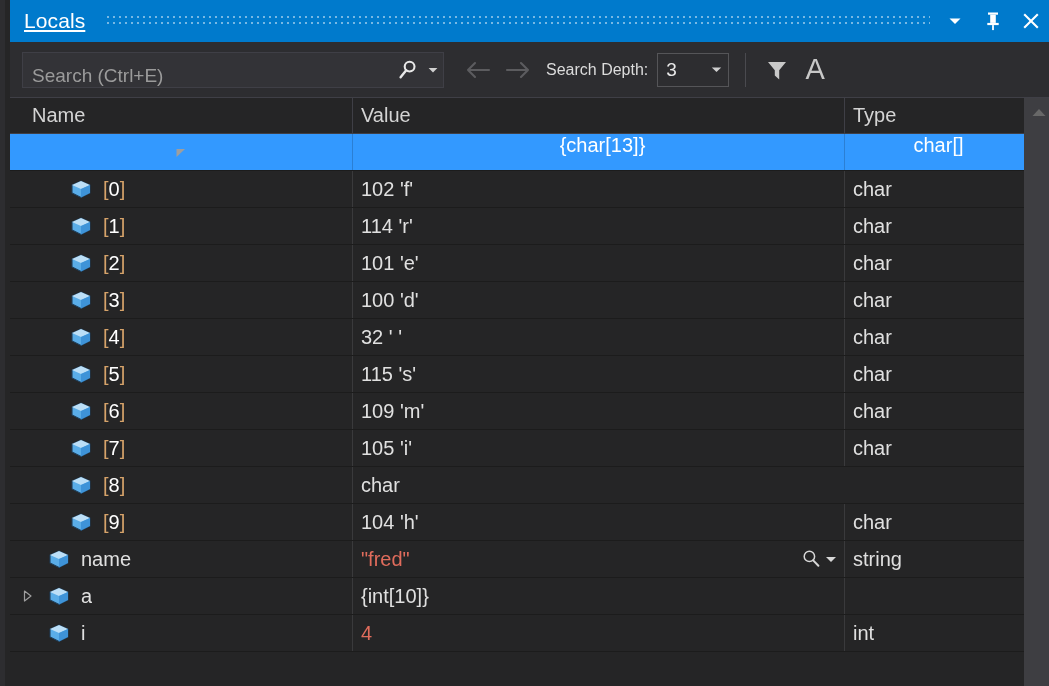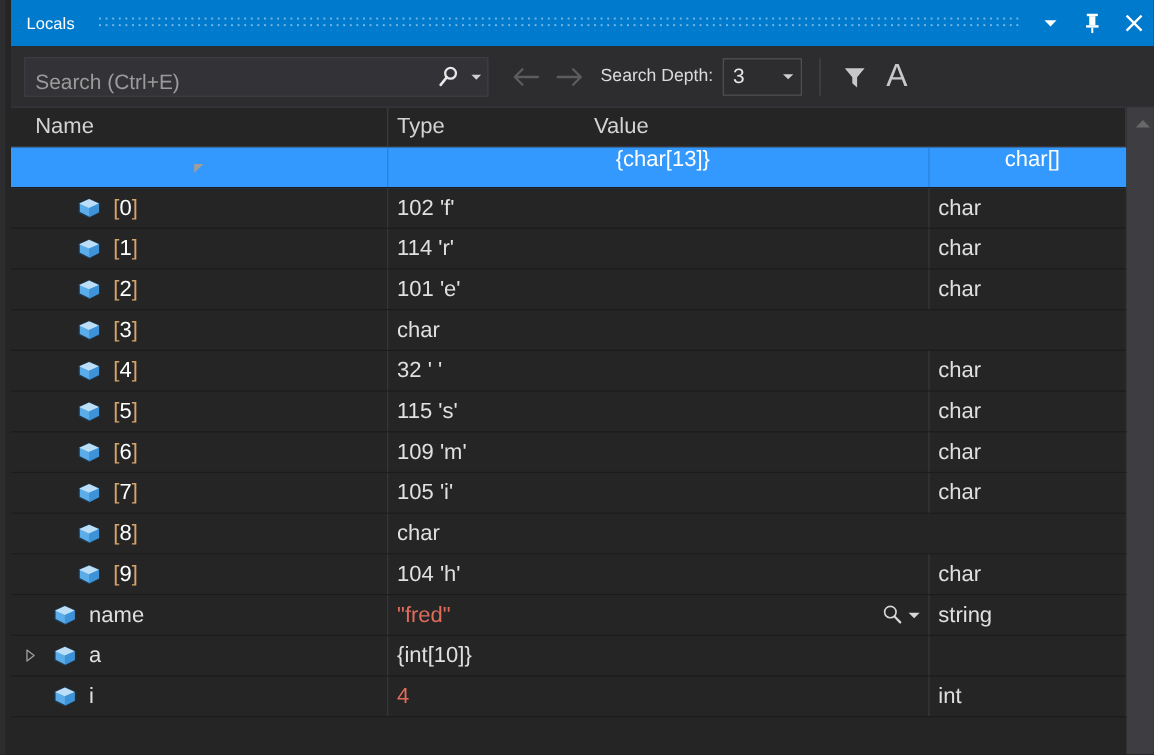--- a/index.html
+++ b/index.html
@@ -33,24 +33,25 @@
     width: 1044px;
     height: 42px;
     background: #007acc;
     display: flex;
     align-items: center;
     box-sizing: border-box;
     padding: 0 8px 0 14px;
   }
   .title-text {
     color: #ffffff;
-    font-size: 15px;
+    font-size: 21px;
     letter-spacing: 0.1px;
     white-space: nowrap;
     flex: 0 0 auto;
+    text-decoration: underline;
   }
   .drag-dots {
     flex: 1 1 auto;
     height: 14px;
     margin: 0 10px 0 22px;
     background-image:
       radial-gradient(circle at 1px 1px, rgba(255,255,255,0.55) 1px, transparent 1.2px);
     background-size: 6px 6px;
     background-position: 0 2px;
     opacity: 0.85;
@@ -376,22 +377,22 @@
         <svg width="18" height="12" viewBox="0 0 18 12" aria-hidden="true">
           <path d="M9 3 L15.5 10 L2.5 10 Z" fill="#686868"></path>
         </svg>
       </div>
     </div>
 
     <div class="grid-body">
 
       <div class="head-row">
         <div class="head-cell c-name">Name</div>
+        <div class="head-cell c-value">Value</div>
         <div class="head-cell c-type">Type</div>
-        <div class="head-cell c-value">Value</div>
       </div>
 
       <div id="rows-container">
           <div class="row selected">
             <div class="cell c-name">
               <span class="twisty">
                 <svg width="14" height="14" viewBox="0 0 14 14">
                   <path d="M2.5 4 L11 4 L2.5 12 Z" fill="#9e9e9e"></path>
                 </svg>
               </span>
@@ -472,20 +473,23 @@
             <div class="cell c-name">
               <span class="twisty indent-1"></span>
               <span class="node-icon">
                 <svg width="24" height="22" viewBox="0 0 24 22">
                   <path d="M12 3 L21 7 L21 15 L12 19.5 L3 15 L3 7 Z" fill="#5aade8" stroke="#1f3d57" stroke-width="1.1"></path>
                   <path d="M12 3 L21 7 L12 11 L3 7 Z" fill="#bcdff7"></path>
                   <path d="M12 11 L21 7 L21 15 L12 19.5 Z" fill="#3e93d8"></path>
                 </svg>
               </span>
               <span class="name-text"><span class="idx-bracket">[</span><span class="idx-num">3</span><span class="idx-bracket">]</span></span>
+            </div>
+            <div class="cell c-value">
+              <span>100 'd'</span>
             </div>
             <div class="cell c-type">
               <span>char</span>
             </div>
           </div>
           <div class="row">
             <div class="cell c-name">
               <span class="twisty indent-1"></span>
               <span class="node-icon">
                 <svg width="24" height="22" viewBox="0 0 24 22">

